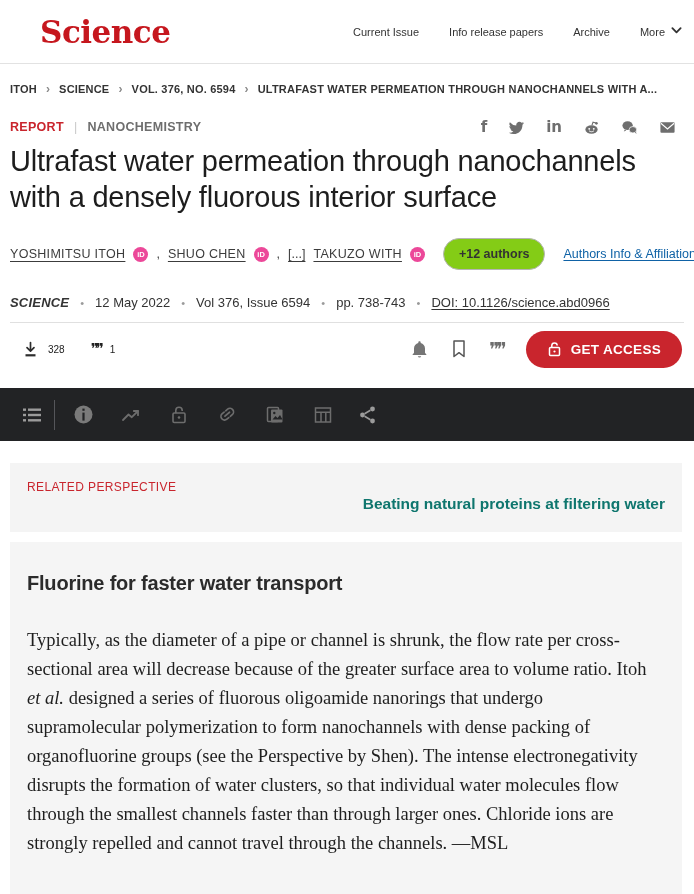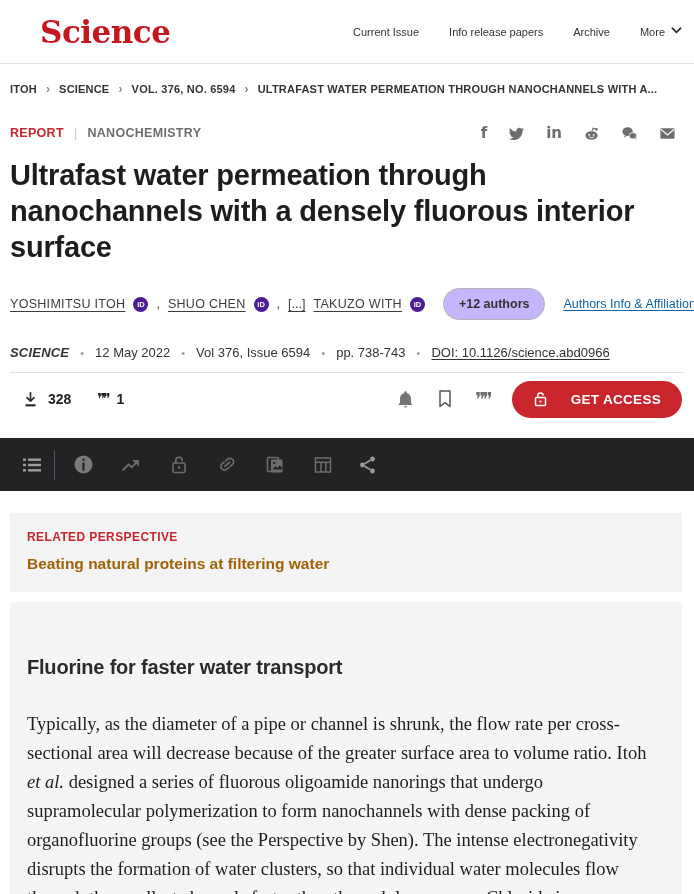--- a/index.html
+++ b/index.html
@@ -18,87 +18,87 @@
   
   .breadcrumb { padding:18px 10px 8px 10px; font-size:11px; font-weight:bold;
                 color:#333; letter-spacing:.2px; display:flex; gap:9px; align-items:center;
                 white-space:nowrap; overflow:hidden; }
   .crumb { cursor:pointer; }
   .crumb-sep { color:#8a8a8a; font-weight:bold; font-size:12px; }
 
   .wrap { padding:0 10px; }
 
   
-  .report-row { margin-top:20px; display:flex; align-items:center; justify-content:space-between; }
+  .report-row { margin-top:14px; display:flex; align-items:center; justify-content:space-between; }
   .report-left { display:flex; align-items:center; gap:10px; font-size:12.5px; font-weight:bold; letter-spacing:.3px; }
   .report-label { color:#c9252d; }
   .report-pipe { color:#c9c9c9; font-weight:normal; }
   .subject-label { color:#6e6e6e; }
   .social-row { display:flex; align-items:center; gap:21px; padding-right:8px; }
   .social { color:#6e6e6e; cursor:pointer; display:flex; align-items:center; }
   .social svg { width:17px; height:17px; }
   .social .txt-icon { font-size:15px; font-weight:bold; font-family:"DejaVu Sans", sans-serif; }
 
   
-  .article-title { margin-top:15px; font-size:29px; line-height:36px; font-weight:bold; color:#1d1d1d;
+  .article-title { margin-top:7px; font-size:29px; line-height:36px; font-weight:normal; color:#1d1d1d;
                    letter-spacing:-0.2px; max-width:680px; }
 
   
   .authors-row { margin-top:23px; display:flex; align-items:center; gap:8px; flex-wrap:nowrap; font-size:12.5px; }
   .author { color:#3c3c3c; font-weight:500; letter-spacing:.3px; text-decoration:underline;
             text-underline-offset:3px; cursor:pointer; white-space:nowrap;text-align:right; }
-  .orcid { width:15px; height:15px; border-radius:50%; background:#4c1d95; color:#fff;
+  .orcid { width:15px; height:15px; border-radius:50%; background:#ec4899; color:#fff;
            font-size:7.5px; font-weight:bold; display:inline-flex; align-items:center;
            justify-content:center; cursor:pointer; flex:0 0 auto; }
   .auth-sep { color:#3c3c3c; }
   .ellipsis-link { color:#3c3c3c; text-decoration:underline; text-underline-offset:3px; cursor:pointer; }
-  .more-authors { margin-left:10px; border:1px solid #b5b5b5; border-radius:17px; background:#c4b5fd;
+  .more-authors { margin-left:10px; border:1px solid #b5b5b5; border-radius:17px; background:#84cc16;
                   padding:8px 15px; font-size:12.5px; font-weight:bold; color:#333; cursor:pointer; white-space:nowrap; }
   .affil-link { margin-left:10px; color:#0f62a6; font-size:12.5px; text-decoration:underline;
                 text-underline-offset:2px; cursor:pointer; white-space:nowrap; }
 
   
   .meta-row { margin-top:25px; display:flex; align-items:center; gap:11px; font-size:13px; color:#333; }
   .journal { font-style:italic; font-weight:bold; letter-spacing:.2px; }
   .dot { color:#9a9a9a; font-size:11px; }
   .doi { text-decoration:underline; text-underline-offset:2px; cursor:pointer; }
 
   .rule { margin-top:12px; border-top:1px solid #e0e0e0; }
 
   
   .metrics-row { height:52px; display:flex; align-items:center; justify-content:space-between; padding:0 2px; }
   .metrics-left { display:flex; align-items:center; gap:9px; padding-left:10px; }
   .metric-icon { display:flex; align-items:center; color:#2e2e2e; cursor:pointer; }
-  .metric-num { font-size:14px; font-weight:bold; color:#222; }
+  .metric-num { font-size:10px; font-weight:normal; color:#222; }
   .cite-glyph { font-family:"DejaVu Sans", sans-serif; font-size:15px; letter-spacing:-3px; color:#222;
                 margin-left:17px; cursor:pointer; }
   .actions-right { display:flex; align-items:center; gap:22px; }
   .action-btn { background:none; border:none; cursor:pointer; color:#757575; display:flex; align-items:center; }
   .cite-glyph-lg { font-family:"DejaVu Sans", sans-serif; font-size:19px; letter-spacing:-3px; color:#6e6e6e;
                    cursor:pointer; background:none; border:none; }
-  .get-access { display:flex; align-items:center; gap:23px; background:#c9252d; color:#fff;
+  .get-access { display:flex; align-items:center; gap:9px; background:#c9252d; color:#fff;
                 border:none; border-radius:19px; height:37px; padding:0 21px; cursor:pointer;
                 font-size:13.5px; font-weight:bold; letter-spacing:.3px; }
 
   
   .tool-bar { margin-top:13px; height:53px; background:#222325; display:flex; align-items:center;
               padding:0 0 0 12px; gap:0; }
   .tool-btn { width:48px; height:53px; background:none; border:none; display:flex; align-items:center;
               justify-content:center; cursor:pointer; color:#6d6d6d; }
   .tool-btn.bright { color:#9b9b9b; width:40px; }
   .tool-divider { width:1px; height:30px; background:#55565a; margin:0 4px 0 2px; }
 
   
   .related-box { margin:22px 12px 0 10px; background:#f4f4f4; padding:17px 17px 19px 17px; }
-  .related-label { color:#c9252d; font-size:12px; font-weight:bold; letter-spacing:.4px; }
-  .related-title { margin-top:11px; font-size:15.5px; font-weight:bold; color:#a16207; cursor:pointer; }
+  .related-label { color:#c9252d; font-size:12px; font-weight:normal; letter-spacing:.4px; }
+  .related-title { margin-top:1px; font-size:15.5px; font-weight:bold; color:#0f766e; cursor:pointer;text-align:right; }
 
   
   .summary-box { margin:10px 12px 0 10px; background:#f5f5f5; height:357px; padding:30px 28px 0 17px; }
-  .summary-heading { font-size:20px; font-weight:bold; color:#2b2b2b; letter-spacing:-0.2px;margin-top:24px; }
+  .summary-heading { font-size:20px; font-weight:bold; color:#2b2b2b; letter-spacing:-0.2px; }
   .summary-text { margin-top:31px; font-family:"Liberation Serif", serif; font-size:18.5px;
                   line-height:29px; color:#1e1e1e; }
   .summary-text .etal { font-style:italic; }
 </style>
 </head>
 <body>
 
 <header class="site-header">
   <div class="logo">Science</div>
   <nav class="main-nav">

